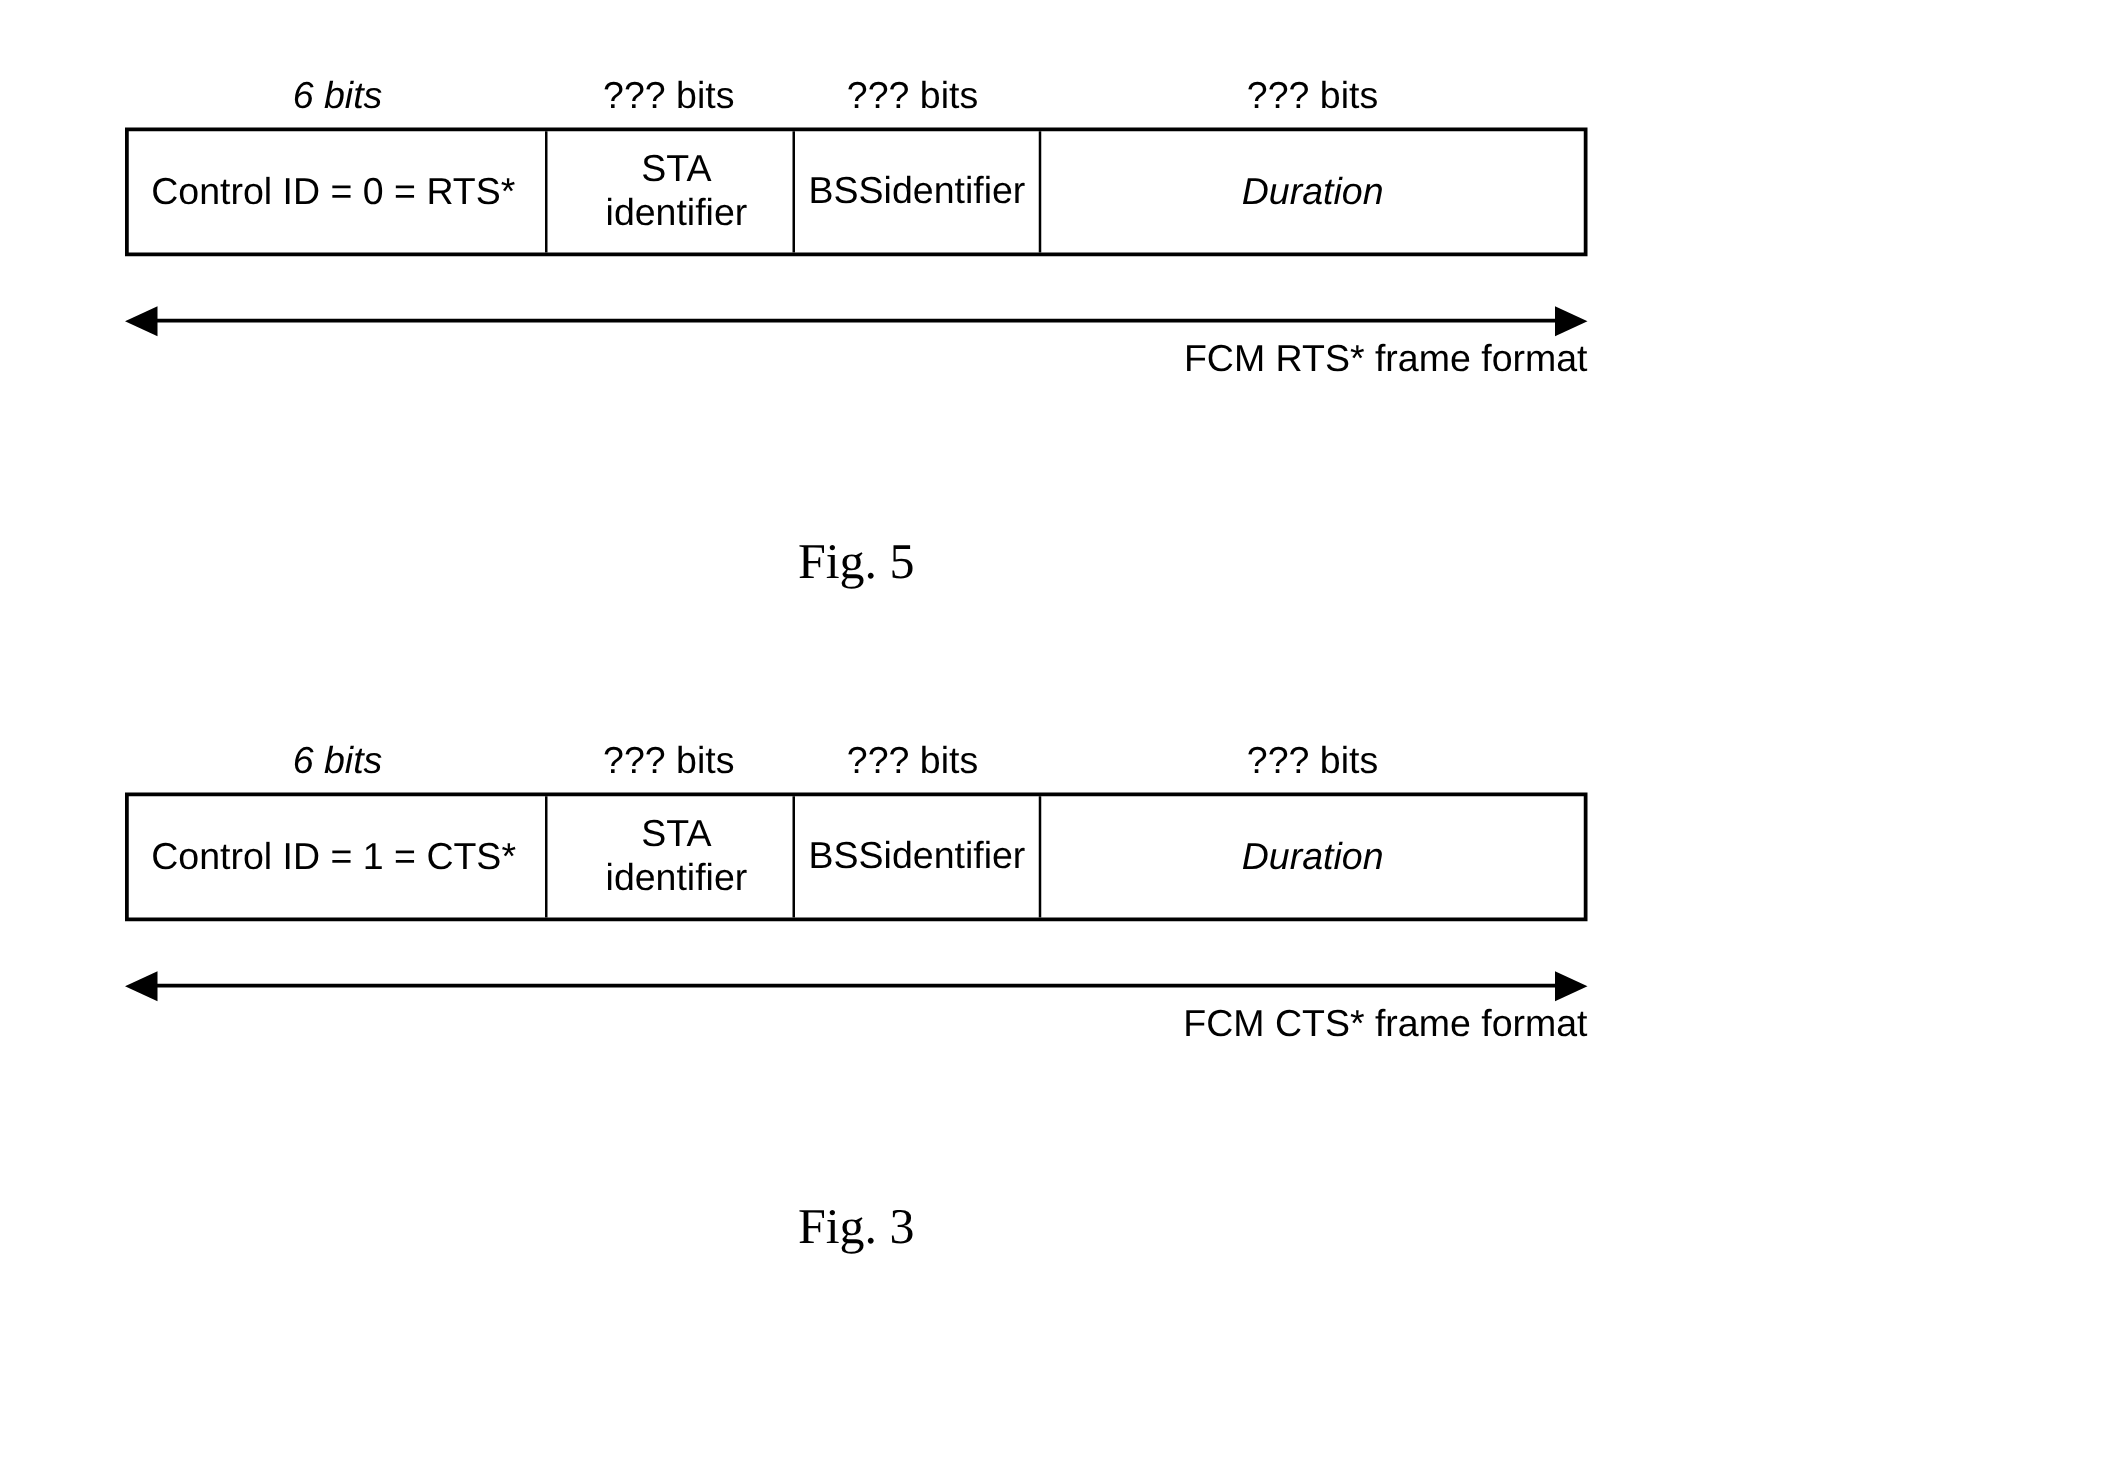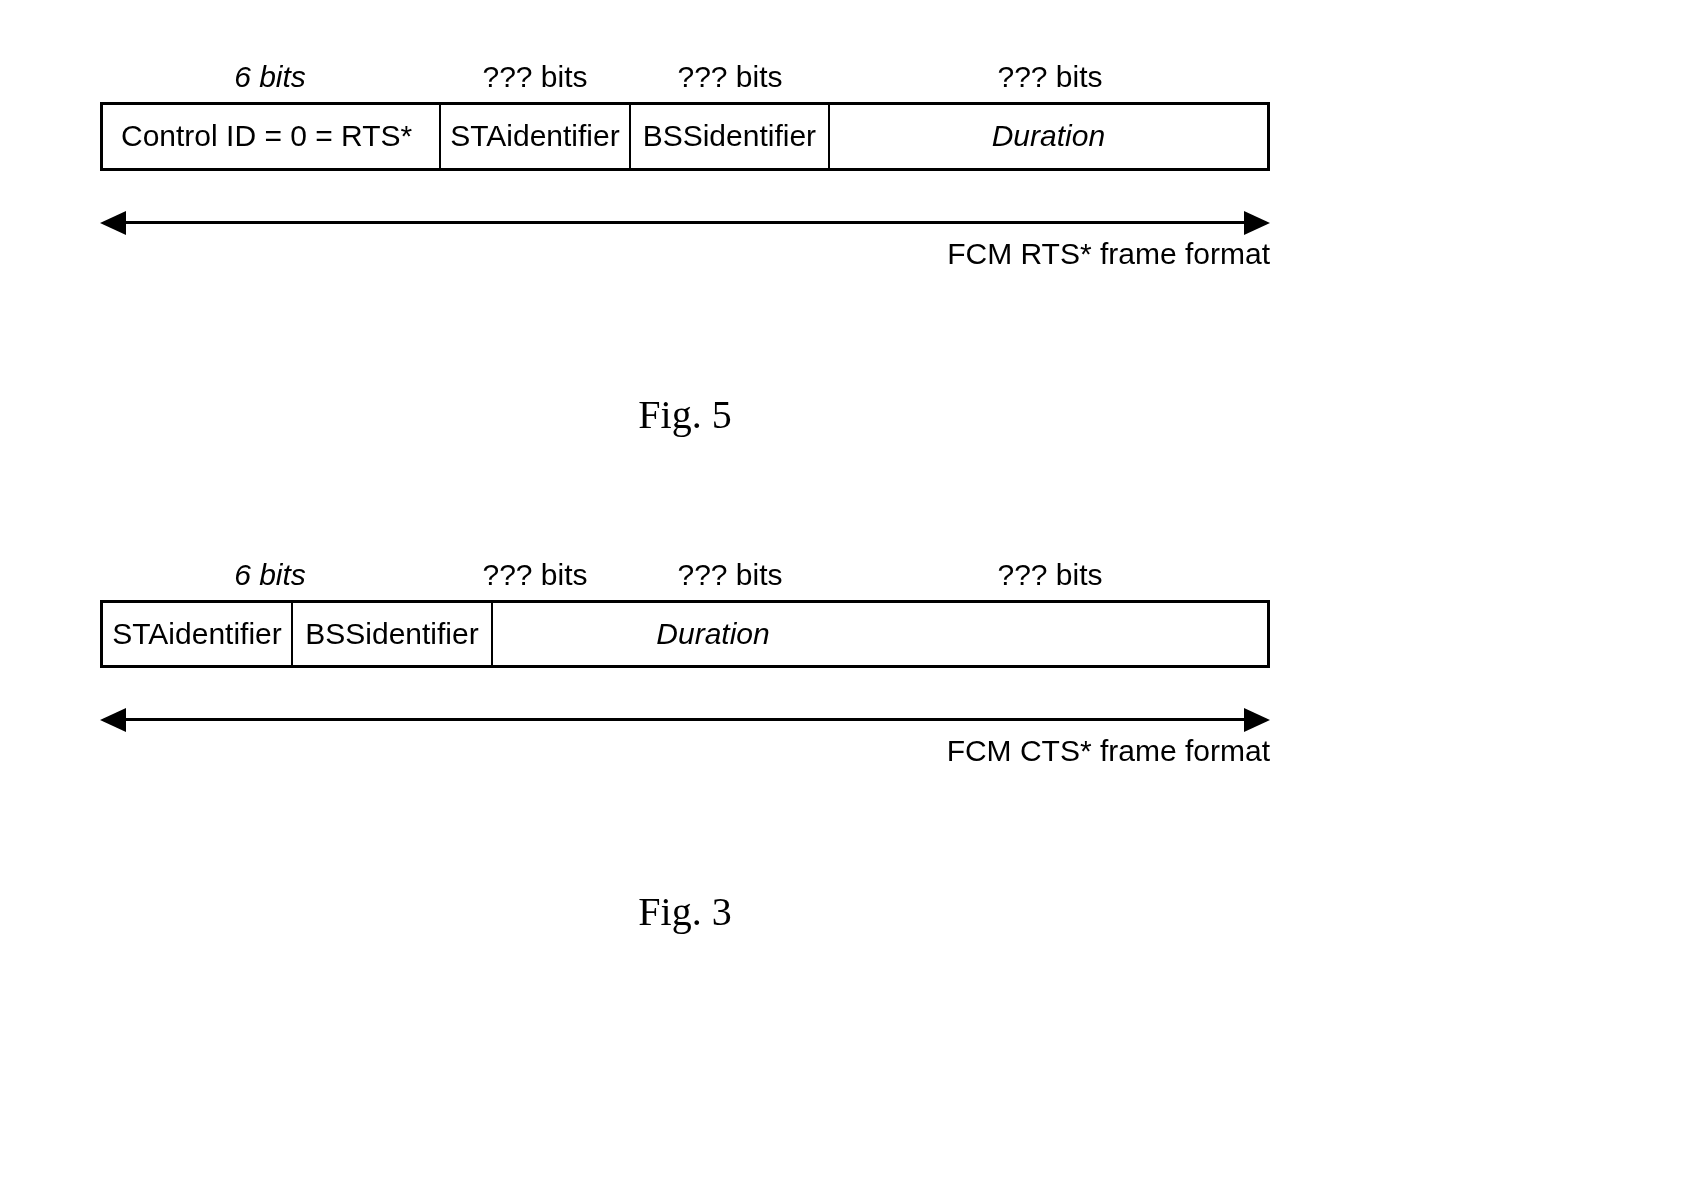--- a/index.html
+++ b/index.html
@@ -35,21 +35,21 @@
       display: flex;
       align-items: center;
       justify-content: center;
       text-align: center;
       font-size: 30px;
       padding: 14px 10px;
       border-right: 2px solid #000;
     }
     .frame-cell:last-child { border-right: none; font-style: italic; }
     .frame-cell.c1 { width: 340px; justify-content: flex-start; padding-left: 18px; }
-    .frame-cell.c2 { width: 190px; flex-direction: row; line-height: 1.15; }
+    .frame-cell.c2 { width: 190px; flex-direction: column; line-height: 1.15; margin-left: 10px; }
     .frame-cell.c3 { width: 200px; flex-direction: row; line-height: 1.15; }
     .frame-cell.c4 { width: 440px; }
     .arrow-wrap {
       margin-top: 40px;
       position: relative;
       width: 1170px;
       height: 70px;
     }
     .arrow-line {
       position: absolute;
@@ -124,20 +124,21 @@
 </div>
 
 <div class="figure-block">
   <div class="bit-labels">
     <div class="bit-label c1">6 bits</div>
     <div class="bit-label c2">??? bits</div>
     <div class="bit-label c3">??? bits</div>
     <div class="bit-label c4">??? bits</div>
   </div>
   <div class="frame-table">
+    <div class="frame-cell c1">Control ID = 1 = CTS*</div>
     <div class="frame-cell c2">
       <span>STA</span>
       <span>identifier</span>
     </div>
     <div class="frame-cell c3">
       <span>BSS</span>
       <span>identifier</span>
     </div>
     <div class="frame-cell c4">Duration</div>
   </div>

